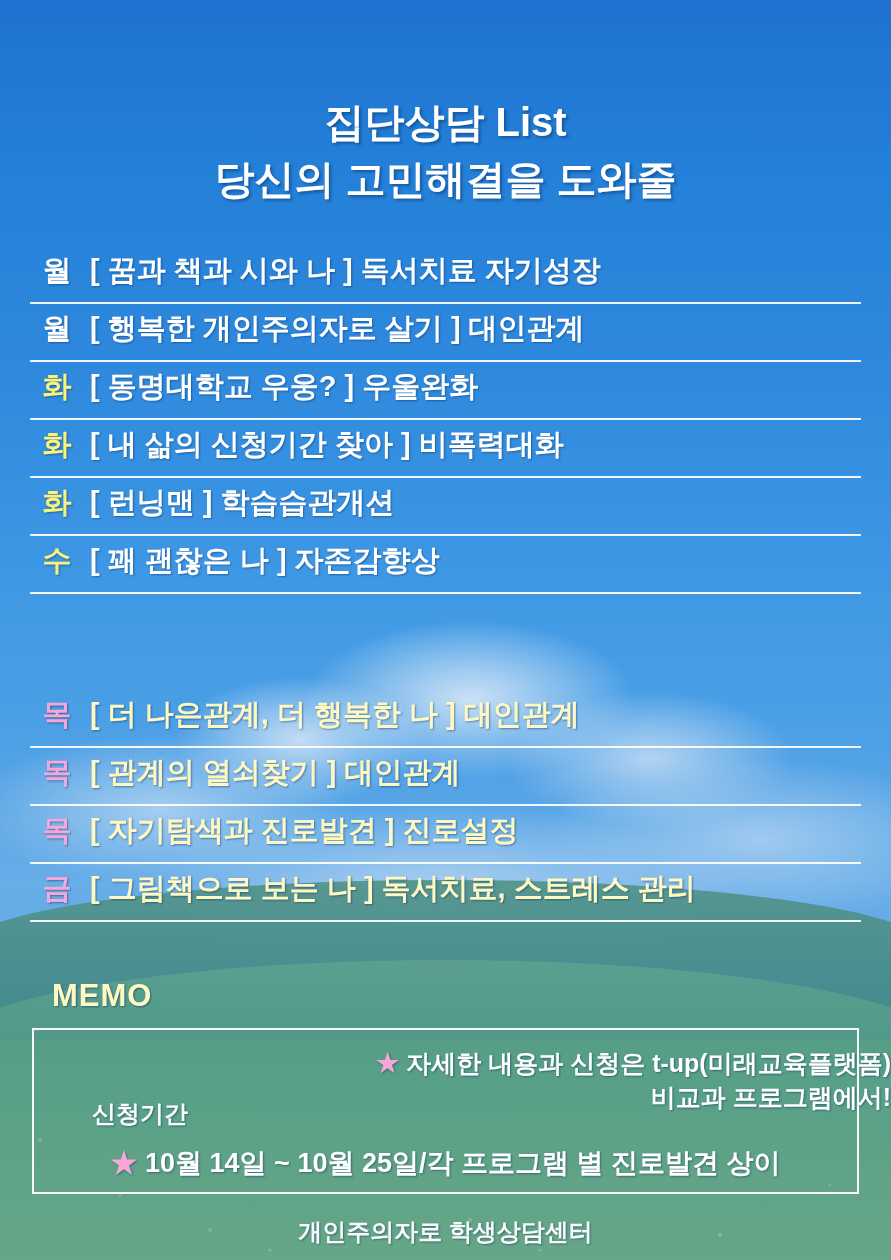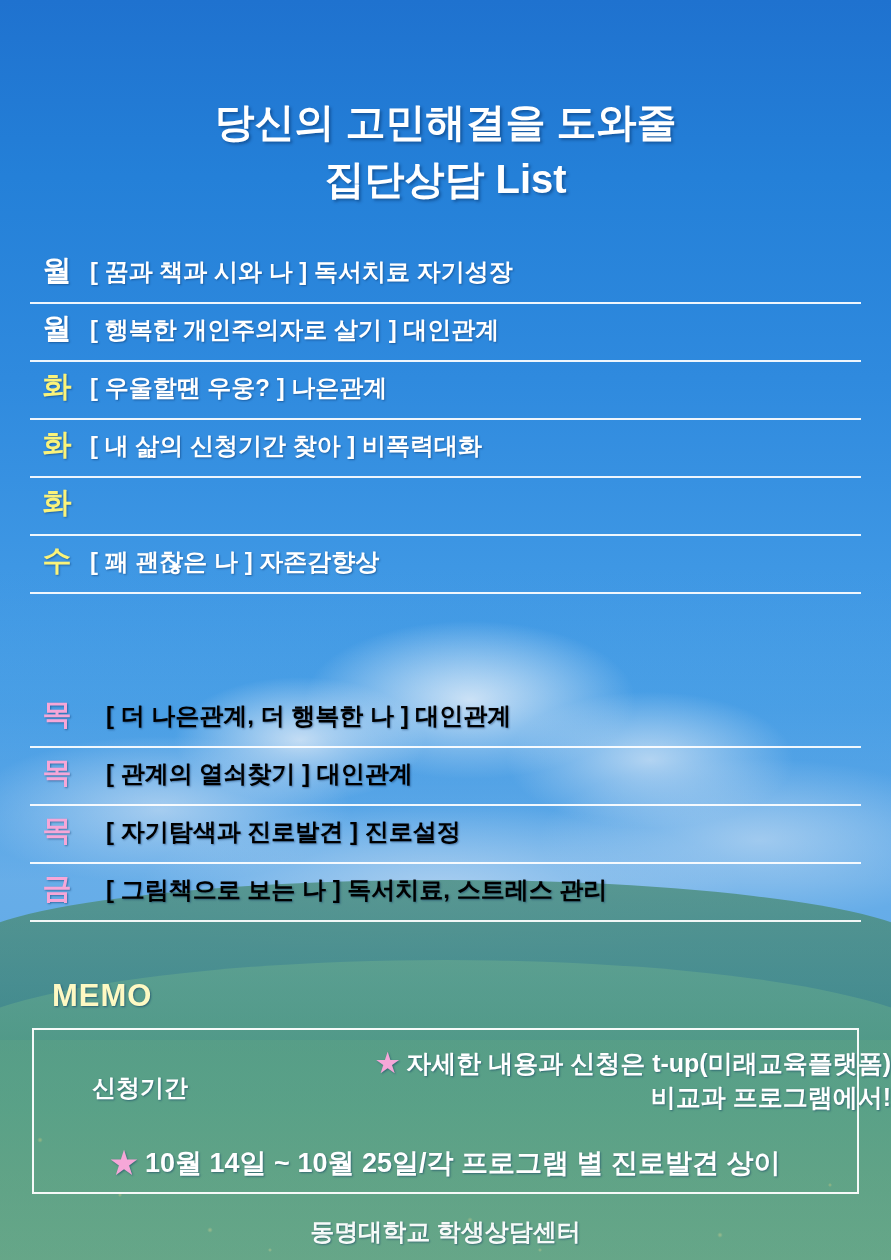--- a/index.html
+++ b/index.html
@@ -139,30 +139,30 @@
   .day {
     flex: 0 0 auto;
     width: 54px;
     text-align: center;
     font-size: 29px;
     font-weight: bold;
     text-shadow: 1px 1px 2px rgba(0,40,90,0.45);
   }
   .row-text {
     flex: 1 1 auto;
-    font-size: 24px;
+    font-size: 29px;
     font-weight: bold;
     padding-left: 6px;
     text-shadow: 1px 1px 2px rgba(0,40,90,0.45);
   }
   .day-yellow { color: #faf37a; }
   .day-white  { color: #ffffff; }
   .day-pink   { color: #f6a7d8; }
   .text-white { color: #ffffff; }
-  .text-pink  { color: #000000; margin-left: 16px; }
+  .text-pink  { color: #fef9c3; }
 
   .gap { height: 96px; }
 
   .memo-label {
     position: absolute;
     top: 978px;
     left: 52px;
     color: #fef9c3;
     font-size: 31px;
     font-weight: bold;
@@ -186,21 +186,21 @@
     text-align: right;
     color: #ffffff;
     font-size: 25px;
     font-weight: bold;
     line-height: 1.35;
     text-shadow: 1px 1px 2px rgba(0,40,90,0.45);
   }
   .memo-line1 .star { color: #f6a7d8; font-size: 26px; }
   .memo-period-label {
     position: absolute;
-    top: 1072px;
+    top: 1098px;
     left: 92px;
     color: #ffffff;
     font-size: 24px;
     font-weight: bold;
     text-shadow: 1px 1px 2px rgba(0,40,90,0.45);
   }
   .memo-line2 {
     position: absolute;
     top: 1145px;
     left: 0;
@@ -233,48 +233,49 @@
   <div class="bg-clouds"></div>
   <div class="bg-hill-far"></div>
   <div class="bg-hill-near"></div>
   <div class="bg-field"></div>
   <div class="bg-flowers"></div>
   <div class="bg-blue-veil"></div>
 
   <div class="content">
 
     <div class="title-block">
+      <span class="title-line">집단상담 List</span>
       <span class="title-line">당신의 고민해결을 도와줄</span>
-      <span class="title-line">집단상담 List</span>
     </div>
 
     <div class="list">
 
       <div class="row">
         <span class="day day-white">월</span>
         <span class="row-text text-white">[ 꿈과 책과 시와 나 ] 독서치료 자기성장</span>
       </div>
 
       <div class="row">
         <span class="day day-white">월</span>
         <span class="row-text text-white">[ 행복한 개인주의자로 살기 ] 대인관계</span>
       </div>
 
       <div class="row">
         <span class="day day-yellow">화</span>
-        <span class="row-text text-white">[ 우울할땐 우웅? ] 나은관계</span>
+        <span class="row-text text-white">[ 동명대학교 우웅? ] 우울완화</span>
       </div>
 
       <div class="row">
         <span class="day day-yellow">화</span>
         <span class="row-text text-white">[ 내 삶의 신청기간 찾아 ] 비폭력대화</span>
       </div>
 
       <div class="row">
         <span class="day day-yellow">화</span>
+        <span class="row-text text-white">[ 런닝맨 ] 학습습관개션</span>
       </div>
 
       <div class="row">
         <span class="day day-yellow">수</span>
         <span class="row-text text-white">[ 꽤 괜찮은 나 ] 자존감향상</span>
       </div>
 
       <div class="gap"></div>
 
       <div class="row">
@@ -308,16 +309,16 @@
       <span>비교과 프로그램에서!</span>
     </div>
 
     <div class="memo-period-label">신청기간</div>
 
     <div class="memo-line2">
       <span class="star">★</span>
       <span>10월 14일 ~ 10월 25일/각 프로그램 별 진로발견 상이</span>
     </div>
 
-    <div class="footer">동명대학교 학생상담센터</div>
+    <div class="footer">개인주의자로 학생상담센터</div>
 
   </div>
 </div>
 
 </body></html>

